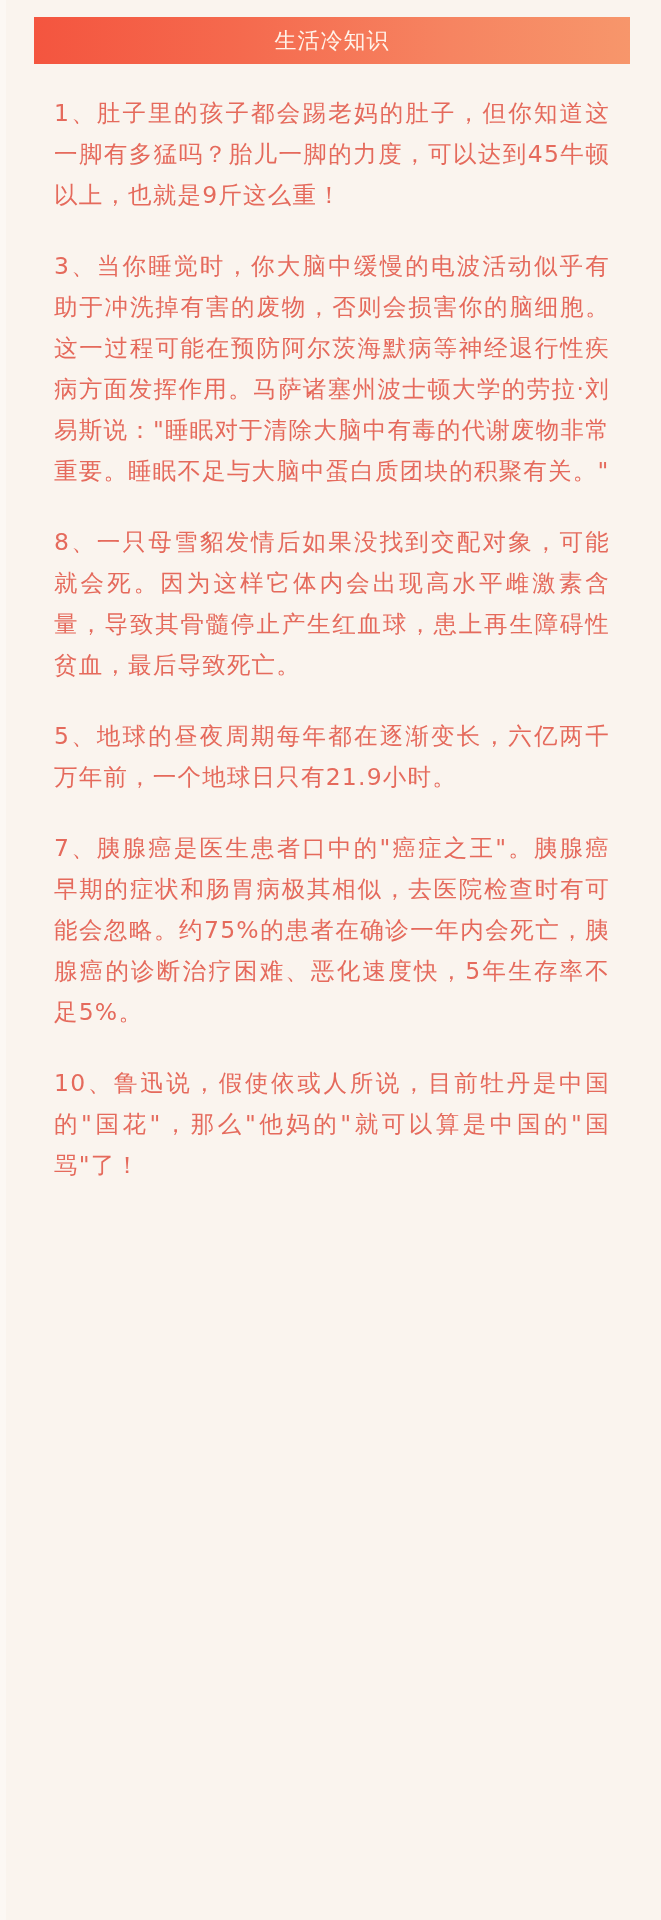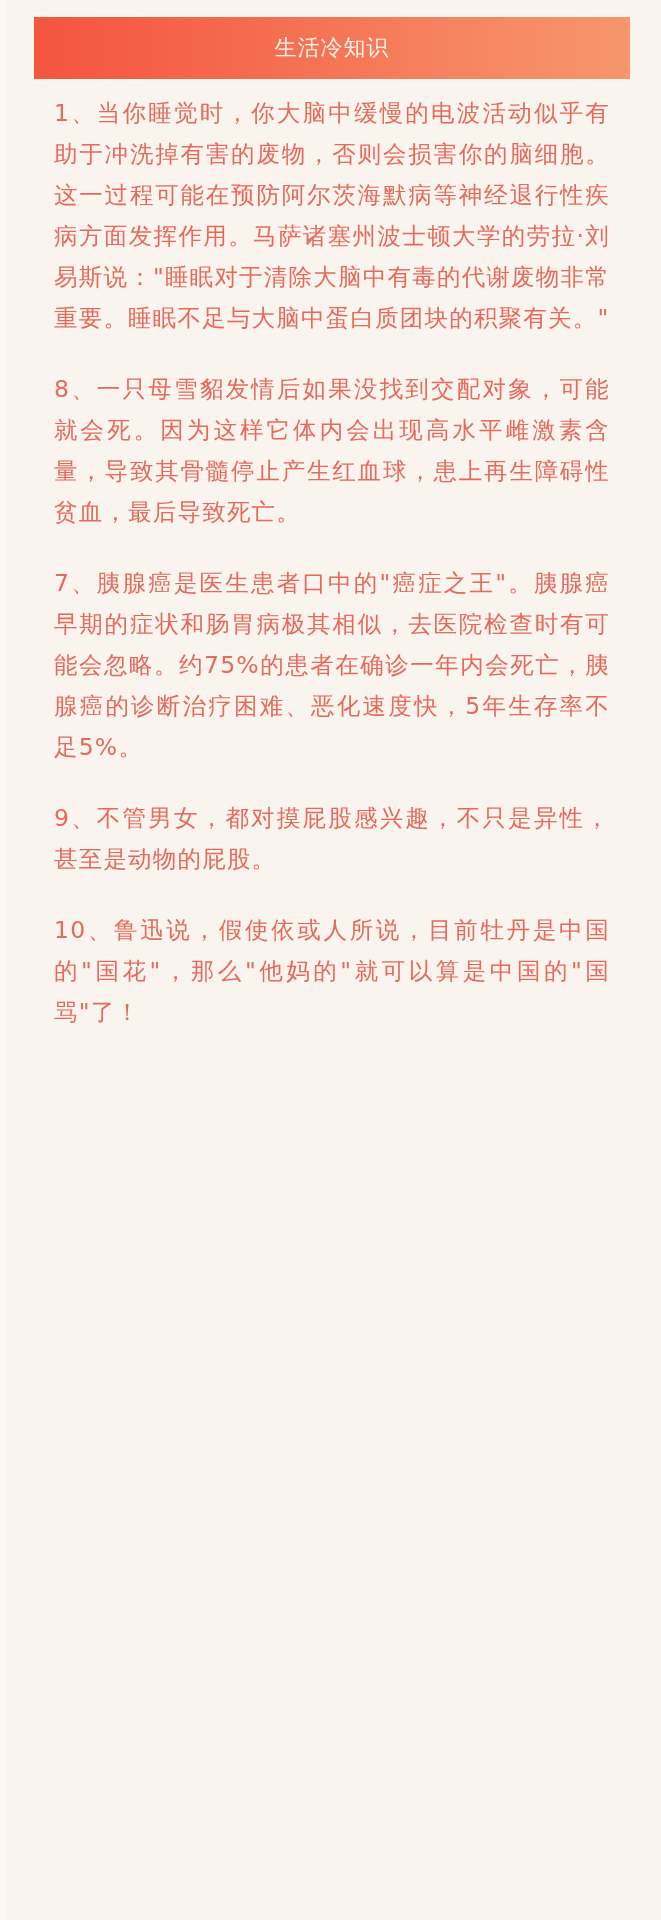--- a/index.html
+++ b/index.html
@@ -18,21 +18,21 @@
     position: absolute;
     left: 0; top: 0;
     width: 6px; height: 1920px;
     background: #fcf8f4;
   }
   .banner {
     position: absolute;
     left: 34px;
     top: 17px;
     width: 596px;
-    height: 62px;
+    height: 47px;
     background: linear-gradient(90deg, #f4553f 0%, #f56a4e 35%, #f68461 70%, #f7966b 100%);
     display: flex;
     align-items: center;
     justify-content: center;
   }
   .banner-title {
     color: #fff3ea;
     font-size: 22px;
     letter-spacing: 1px;
   }
@@ -56,18 +56,19 @@
 </head>
 <body>
 
 <div class="left-edge"></div>
 
 <div class="banner">
   <span class="banner-title">生活冷知识</span>
 </div>
 
 <div class="content">
-  <p class="fact">1、当你睡觉时，你大脑中缓慢的电波活动似乎有助于冲洗掉有害的废物，否则会损害你的脑细胞。这一过程可能在预防阿尔茨海默病等神经退行性疾病方面发挥作用。马萨诸塞州波士顿大学的劳拉·刘易斯说："睡眠对于清除大脑中有毒的代谢废物非常重要。睡眠不足与大脑中蛋白质团块的积聚有关。"</p>
+  <p class="fact">1、肚子里的孩子都会踢老妈的肚子，但你知道这一脚有多猛吗？胎儿一脚的力度，可以达到45牛顿以上，也就是9斤这么重！</p>
+  <p class="fact">3、当你睡觉时，你大脑中缓慢的电波活动似乎有助于冲洗掉有害的废物，否则会损害你的脑细胞。这一过程可能在预防阿尔茨海默病等神经退行性疾病方面发挥作用。马萨诸塞州波士顿大学的劳拉·刘易斯说："睡眠对于清除大脑中有毒的代谢废物非常重要。睡眠不足与大脑中蛋白质团块的积聚有关。"</p>
   <p class="fact">8、一只母雪貂发情后如果没找到交配对象，可能就会死。因为这样它体内会出现高水平雌激素含量，导致其骨髓停止产生红血球，患上再生障碍性贫血，最后导致死亡。</p>
+  <p class="fact">5、地球的昼夜周期每年都在逐渐变长，六亿两千万年前，一个地球日只有21.9小时。</p>
   <p class="fact">7、胰腺癌是医生患者口中的"癌症之王"。胰腺癌早期的症状和肠胃病极其相似，去医院检查时有可能会忽略。约75%的患者在确诊一年内会死亡，胰腺癌的诊断治疗困难、恶化速度快，5年生存率不足5%。</p>
-  <p class="fact">9、不管男女，都对摸屁股感兴趣，不只是异性，甚至是动物的屁股。</p>
   <p class="fact">10、鲁迅说，假使依或人所说，目前牡丹是中国的"国花"，那么"他妈的"就可以算是中国的"国骂"了！</p>
 </div>
 
 </body></html>

